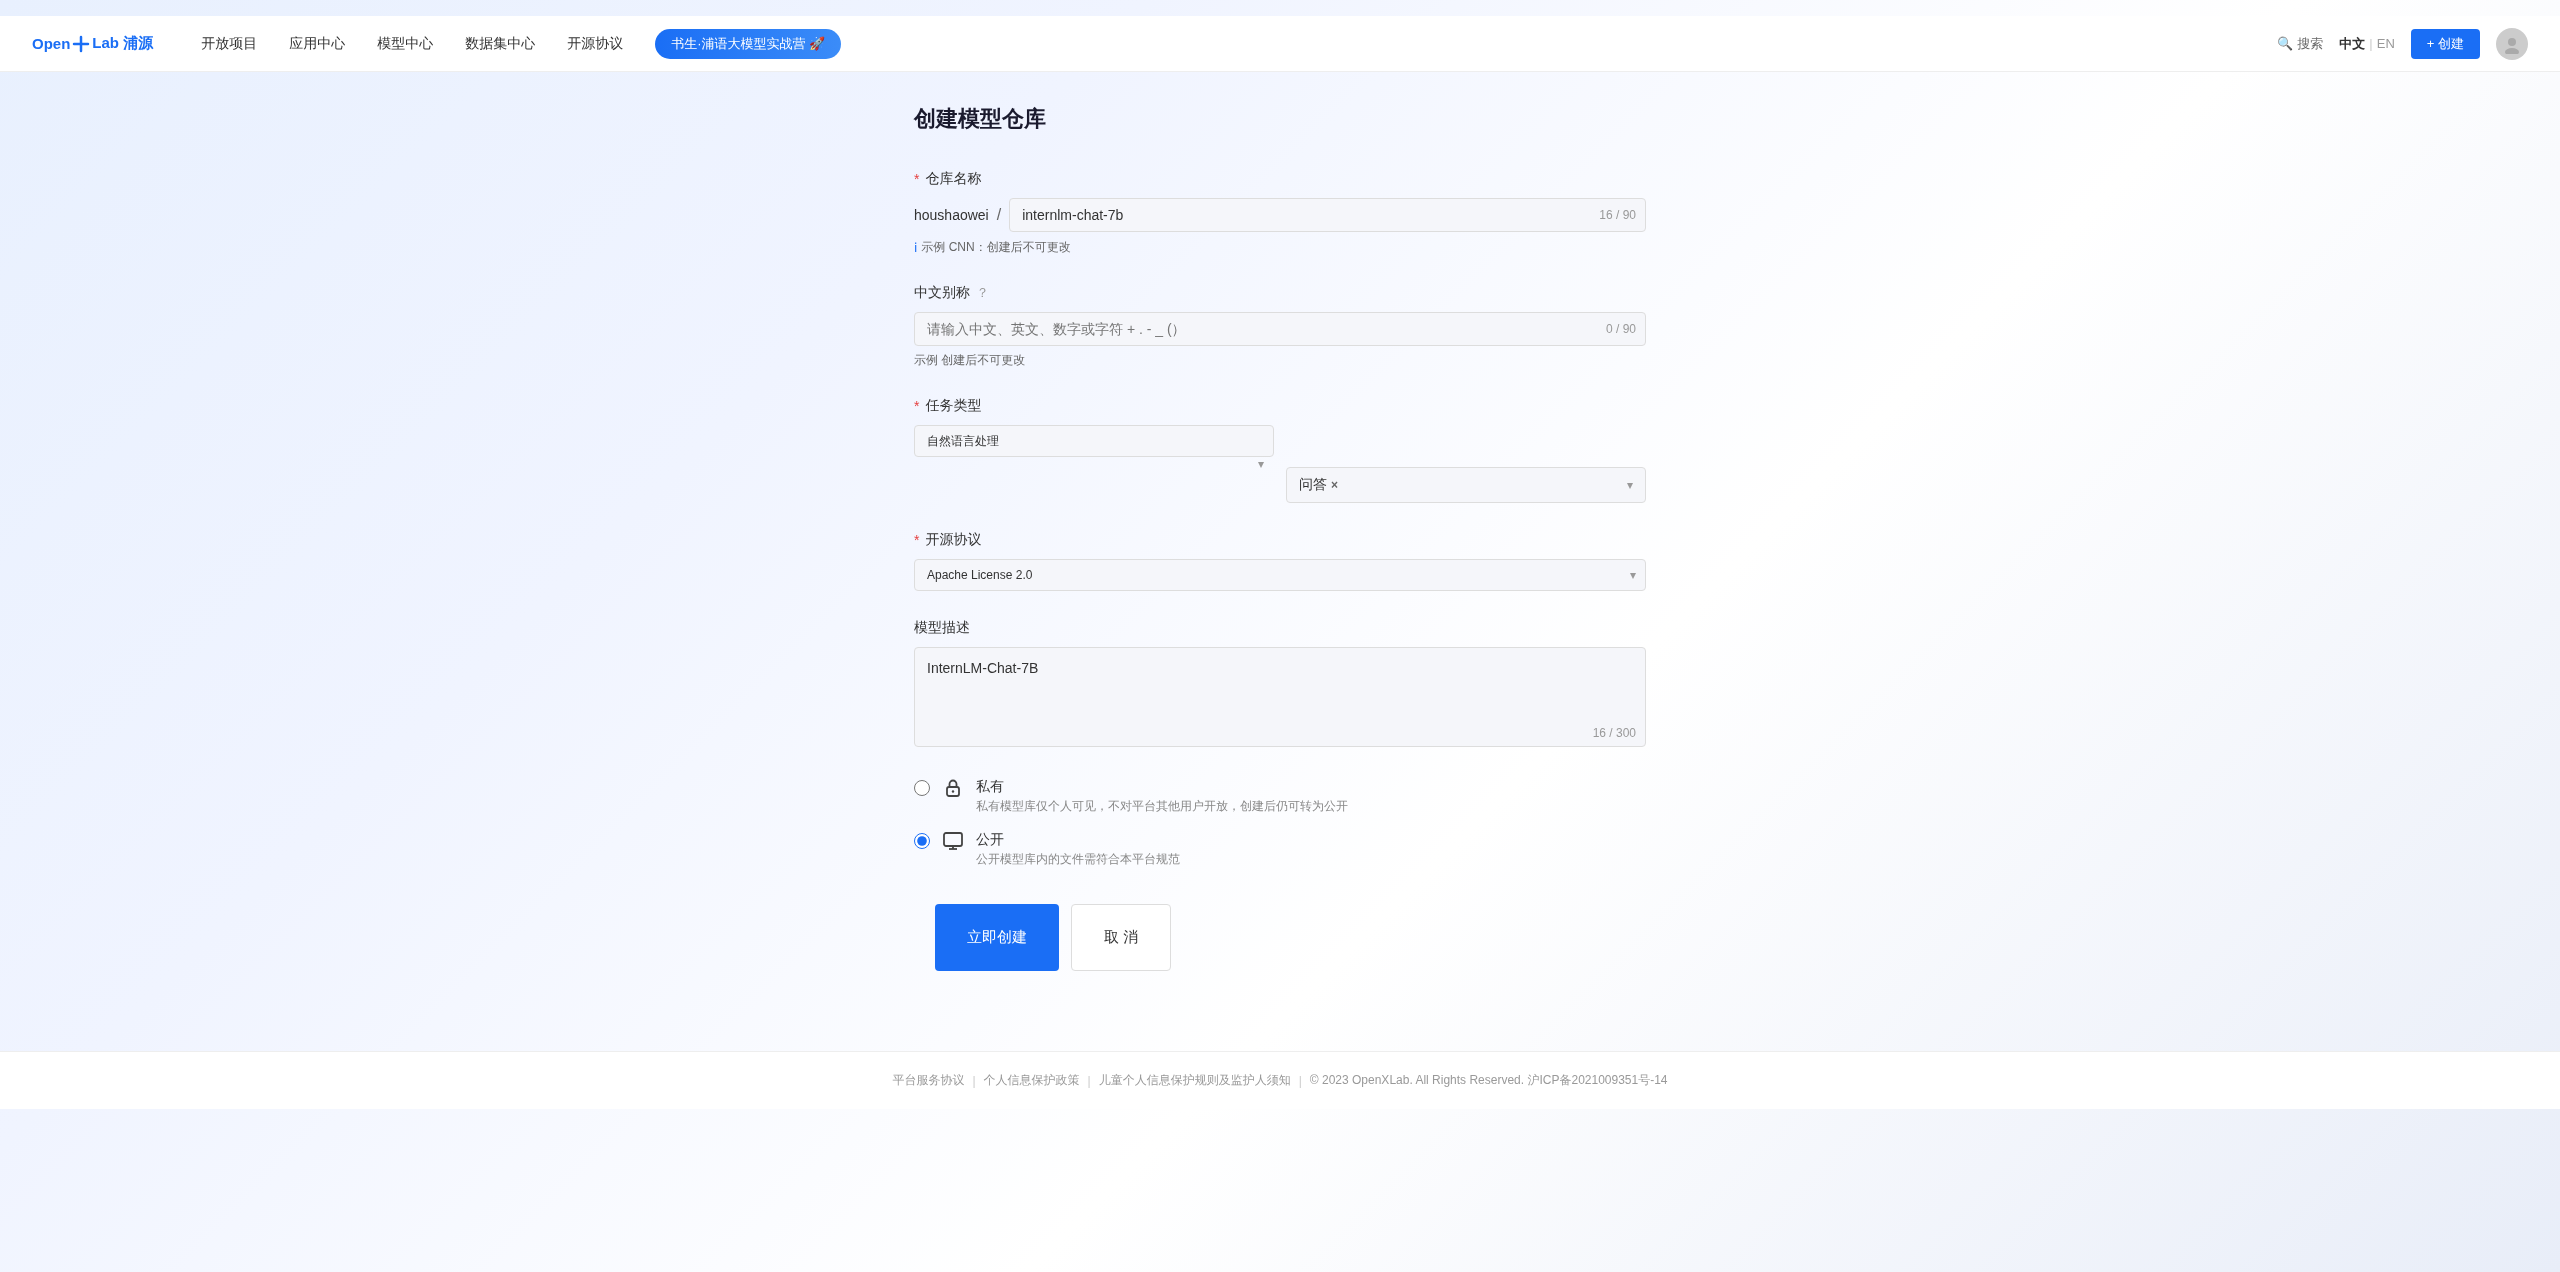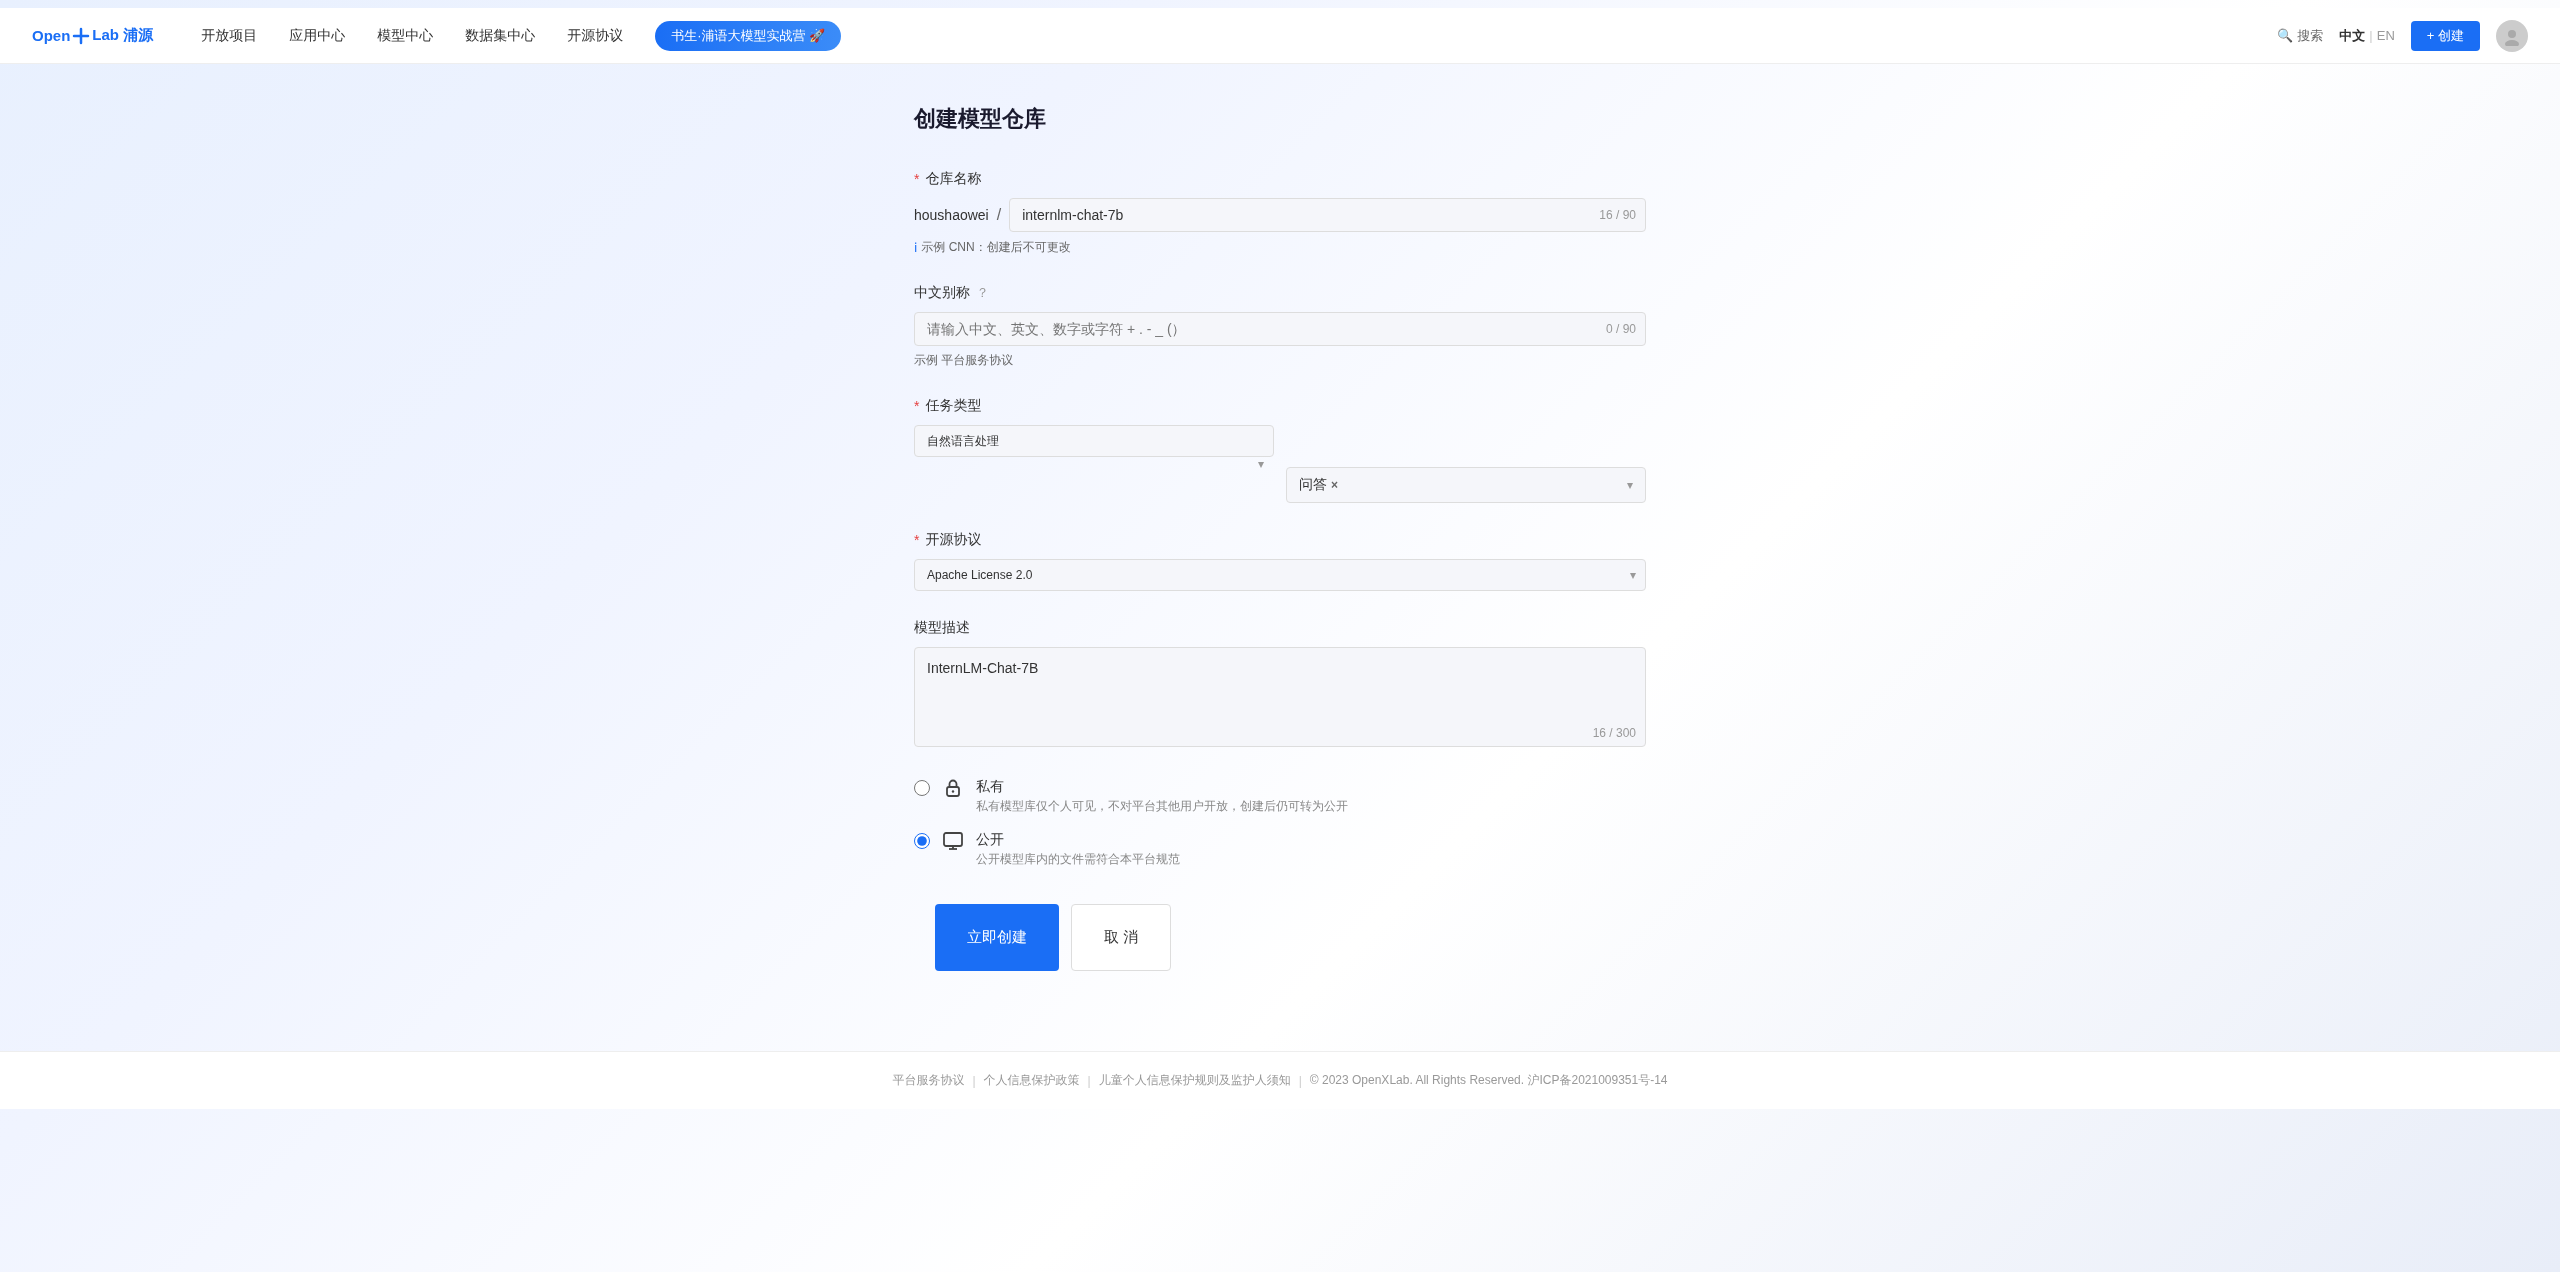--- a/index.html
+++ b/index.html
@@ -13,21 +13,21 @@
 
     
     .navbar {
       display: flex;
       align-items: center;
       padding: 0 32px;
       height: 56px;
       background: #fff;
       border-bottom: 1px solid #eee;
       position: sticky;
-      top: 8px;
+      top: 16px;
       z-index: 100;
     }
     .nav-logo {
       display: flex;
       align-items: center;
       margin-right: 48px;
       font-weight: bold;
       font-size: 15px;
       color: #1a6ef5;
       white-space: nowrap;
@@ -460,21 +460,21 @@
 
   <div class="form-section">
     <div class="form-label">
       <span>中文别称</span>
       <span class="help-icon">？</span>
     </div>
     <div class="alias-input-wrap">
       <input type="text" placeholder="请输入中文、英文、数字或字符 + . - _ (）" style="width: 100%; padding: 8px 72px 8px 12px; border: 1px solid rgb(221, 221, 221); border-radius: 4px; font-size: 14px; background: rgb(245, 246, 250); outline: none; color: rgb(51, 51, 51);">
       <span class="char-count">0 / 90</span>
     </div>
-    <div class="alias-example">示例 平台服务协议</div>
+    <div class="alias-example">示例 创建后不可更改</div>
   </div>
 
   <div class="form-section">
     <div class="form-label">
       <span class="required">*</span>
       <span>任务类型</span>
     </div>
     <div class="task-row">
       <div class="select-wrap">
         <select class="select-box">

